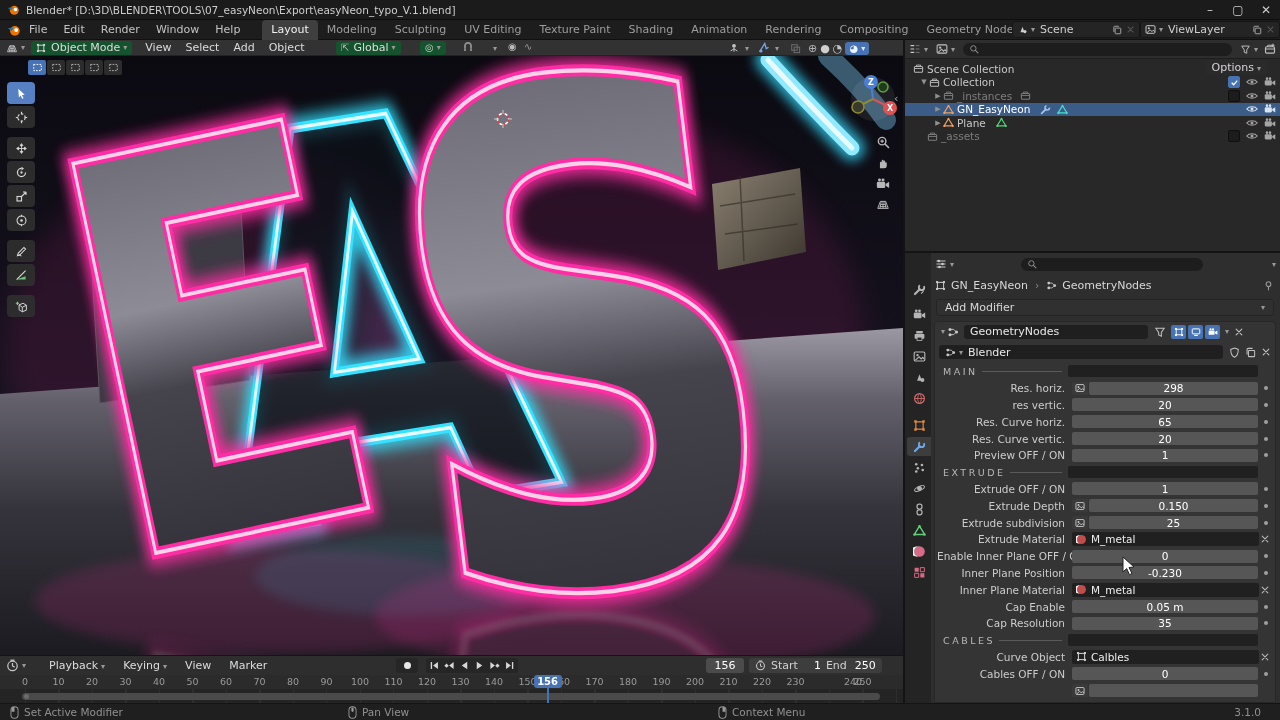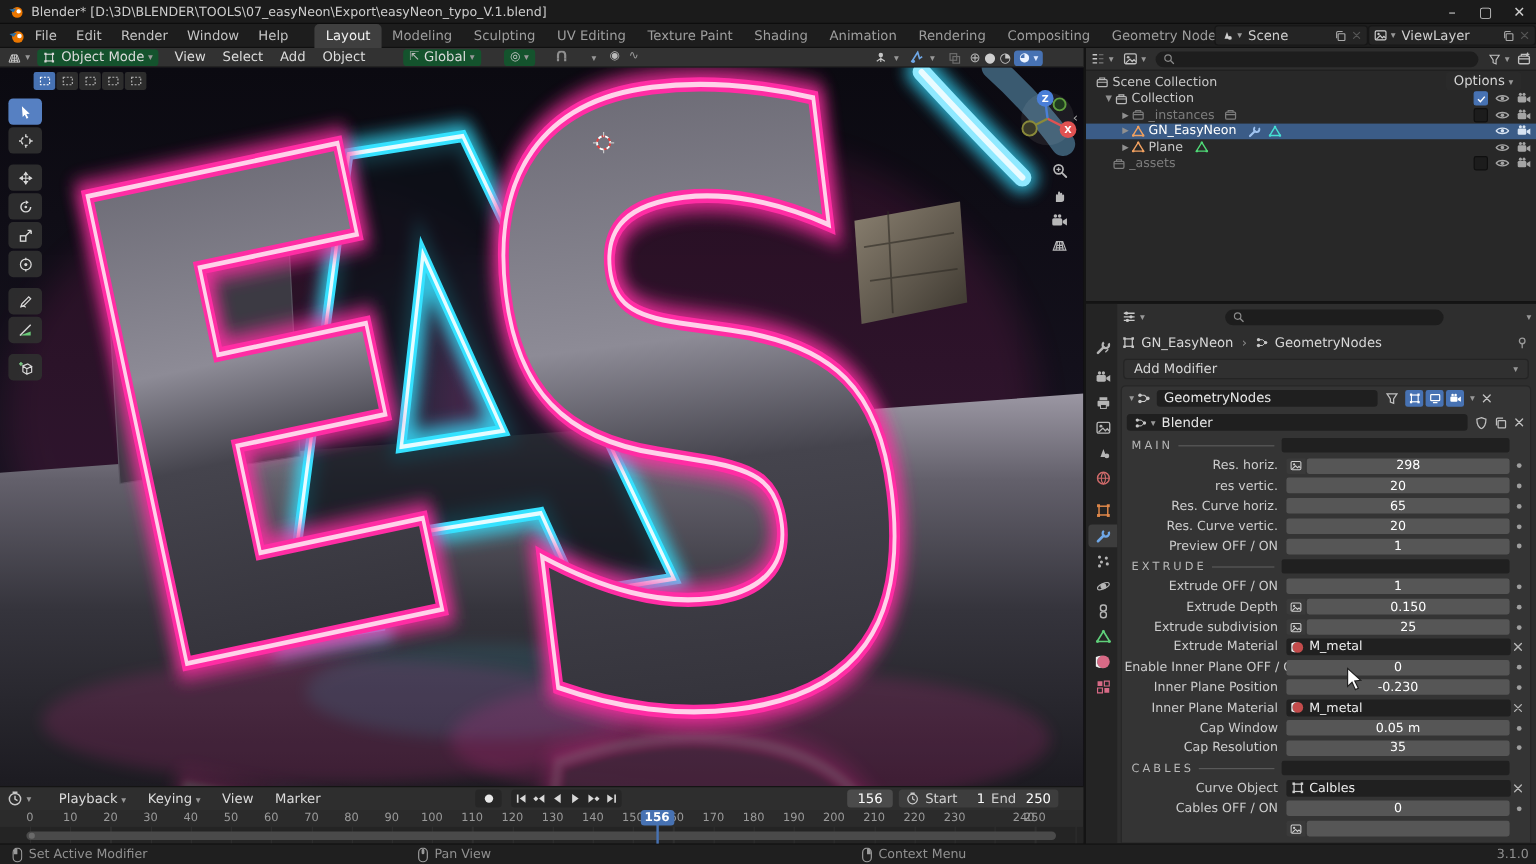--- a/index.html
+++ b/index.html
@@ -960,21 +960,21 @@
             </svg>
             <span>M_metal</span>
           </div>
           <span class="px">
             <svg class="ic" width="10" height="10" viewBox="0 0 16 16" color="#b5b5b5">
               <use href="#s-x"></use>
             </svg>
           </span>
         </div>
       <div class="prow">
-          <div class="plabel">Cap Window</div>
+          <div class="plabel">Cap Enable</div>
           <div class="pslider">
             <span>0.05 m</span>
           </div>
           <span class="pdot"></span>
         </div>
       <div class="prow">
           <div class="plabel">Cap Resolution</div>
           <div class="pslider">
             <span>35</span>
           </div>
@@ -1121,21 +1121,21 @@
         <use href="#s-mouse-m"></use>
       </svg>
     <span>Pan View</span>
   </span>
   <span class="statitem" style="left:718px">
     <svg class="ic" width="9" height="13" viewBox="0 0 12 18" color="#9a9a9a">
         <use href="#s-mouse-r"></use>
       </svg>
     <span>Context Menu</span>
   </span>
-  <span class="statitem" style="right:6px;position:absolute">3.1.0</span>
+  <span class="statitem" style="right:19px;position:absolute">3.1.0</span>
 </div>
 
 <div class="vgap" style="left:903px;top:40px;width:2px;height:663px"></div>
 <div class="vgap" style="left:905px;top:251px;width:375px;height:2px"></div>
 <div class="vgap" style="left:0;top:655px;width:903px;height:1px"></div>
 
 <svg class="abs" style="left:1122px;top:556px;z-index:99" width="15" height="20" viewBox="0 0 15 20">
   <path d="M1 1 L12 11 L7 11.5 L10 17.5 L7.5 18.7 L4.7 12.6 L1 16 Z" fill="#fff" stroke="#222" stroke-width="1"></path>
 </svg>
 

